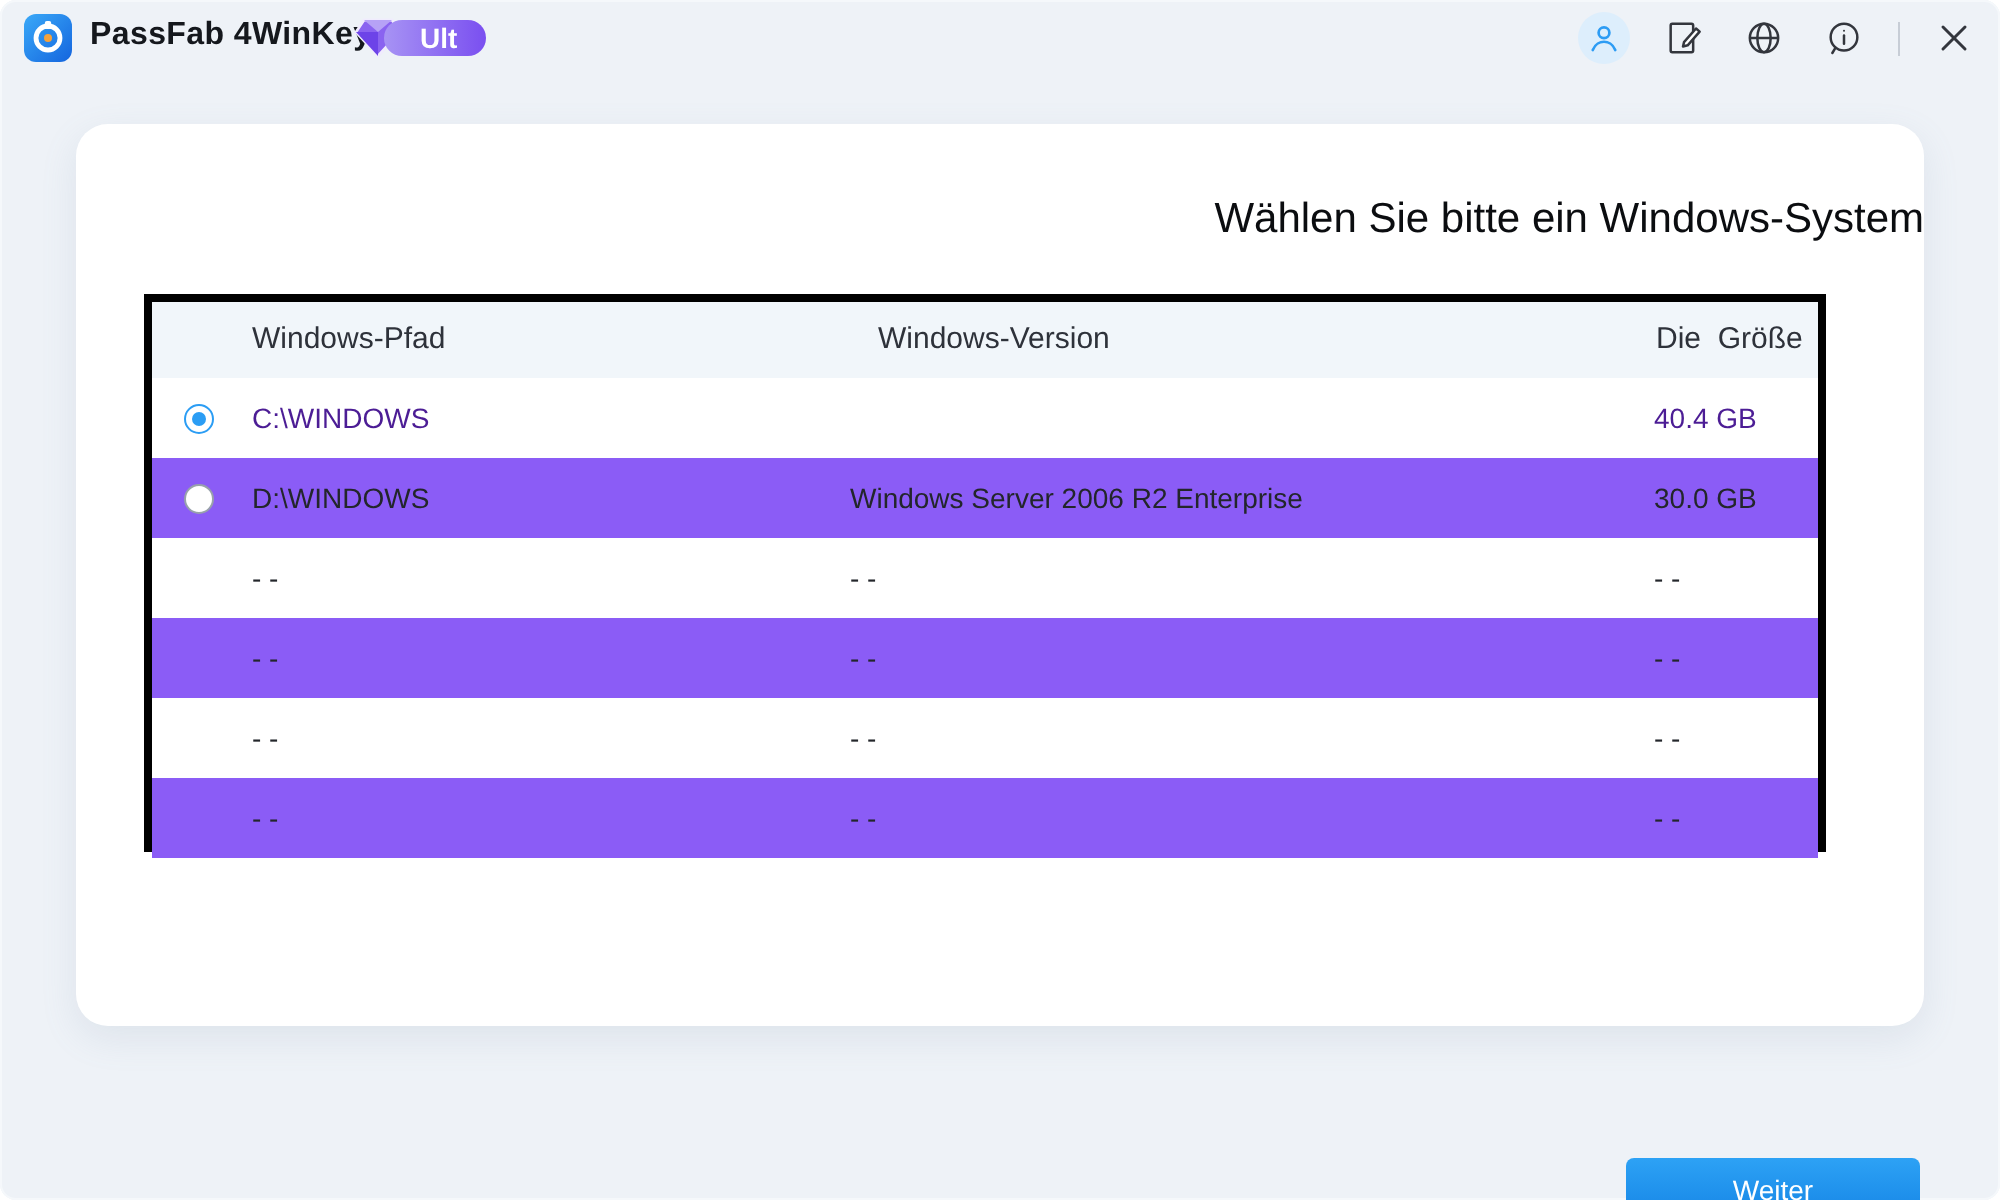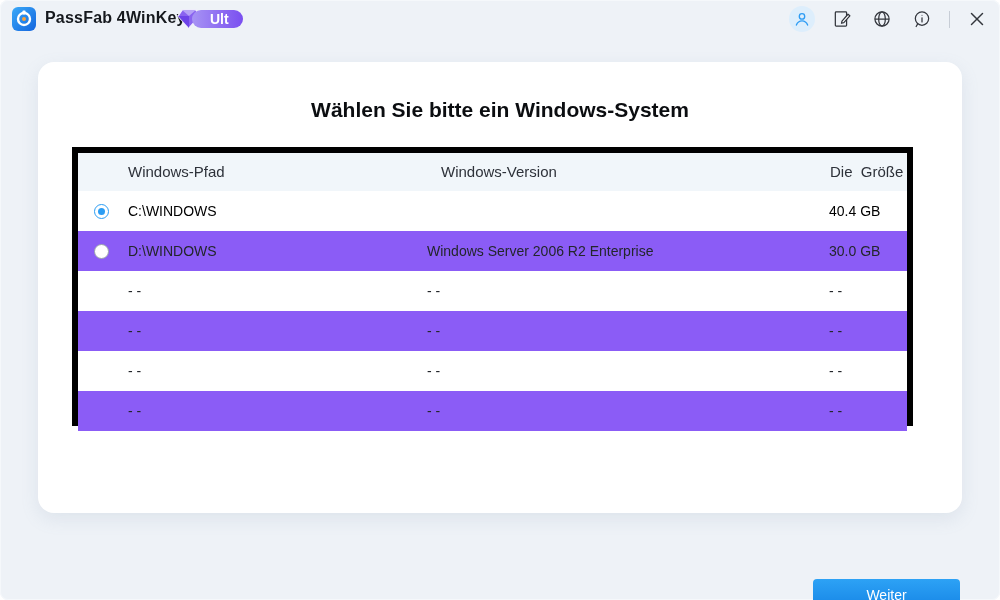--- a/index.html
+++ b/index.html
@@ -39,43 +39,43 @@
   .tb-divider{width:1px;height:17px;background:#c7cdd6;}
 
   
   .card{
     position:absolute;left:38px;top:62px;width:924px;height:451px;
     background:#ffffff;border-radius:16px;
     box-shadow:0 6px 18px rgba(120,140,170,.14);
   }
   .heading{
     position:absolute;left:0;top:36px;width:100%;
-    text-align:center;font-size:21px;font-weight:bold;color:#0b0d10;
+    text-align:right;font-size:21px;font-weight:normal;color:#0b0d10;
   }
 
   
   .sys-table{
     position:absolute;left:34px;top:85px;width:841px;height:279px;
-    border:6px solid #000000;box-sizing:border-box;background:#fff;
+    border:4px solid #000000;box-sizing:border-box;background:#fff;
   }
   .t-header{
     position:relative;height:38px;background:#f1f6fa;
     font-size:15px;color:#2e323a;
   }
   .t-header .hc{position:absolute;top:0;line-height:38px;white-space:pre;}
   .hc-path{left:50px;}
   .hc-version{left:363px;}
   .hc-size{left:752px;}
   .t-row{position:relative;height:40px;background:#ffffff;font-size:14px;color:#23262b;}
   .t-row.alt{background:#8b5cf6;}
   .t-row .cell{position:absolute;top:0;line-height:40px;white-space:pre;}
   .cell-path{left:50px;}
   .cell-version{left:349px;}
   .cell-size{left:751px;}
-  .t-row.selected .cell{color:#000000;text-align:right;}
+  .t-row.selected .cell{color:#4c1d95;text-align:right;}
   .radio{
     position:absolute;left:16px;top:13px;width:13px;height:13px;border-radius:50%;
     border:1.5px solid #98a1ab;background:#fff;box-sizing:content-box;cursor:pointer;
   }
   .radio.checked{border-color:#2b9df4;}
   .radio.checked::after{
     content:"";position:absolute;left:3px;top:3px;width:7px;height:7px;border-radius:50%;
     background:#2b9df4;
   }
 

